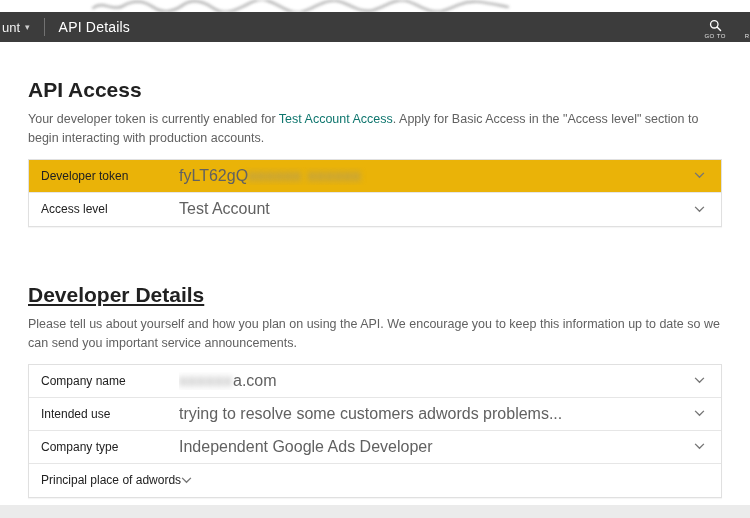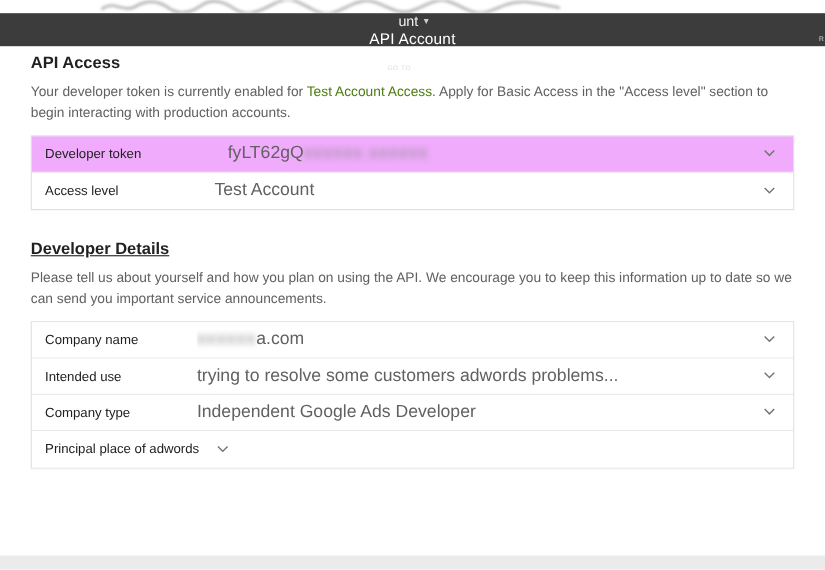--- a/index.html
+++ b/index.html
@@ -12,49 +12,49 @@
     color:#212121;
   }
 
   
   .top-strip { height:12px; background:#ffffff; position:relative; overflow:hidden; }
   .scribble { position:absolute; left:88px; top:0; opacity:.85; }
 
   
   .appbar {
     height:30px; background:#3c3c3c; color:#ffffff;
-    display:flex; align-items:center; position:relative;flex-direction:column;
+    display:flex; align-items:center; position:relative;
   }
   .account { display:flex; align-items:center; gap:5px; padding-left:2px;
     font-size:13px; color:#f1f1f1; cursor:pointer; }
   .caret { font-size:9px; color:#cfcfcf; }
   .appbar-divider { width:1px; height:18px; background:rgba(255,255,255,.28); margin:0 14px; }
   .appbar-title { font-size:14px; font-weight:400; color:#ffffff; letter-spacing:.2px; }
   .appbar-spacer { flex:1; }
   .search-block { display:flex; flex-direction:column; align-items:center; justify-content:center;
     margin-right:24px; cursor:pointer; padding-top:3px; }
   .goto-label { font-size:6px; letter-spacing:.5px; color:#e0e0e0; margin-top:1px; }
   .right-partial { position:absolute; right:1px; bottom:3px; font-size:6px; color:#e0e0e0; }
 
   
   .content { padding:0 28px; background:#ffffff; }
-  .section-heading { font-size:15px; font-weight:700; color:#212121; padding-top:7px; }
+  .section-heading { font-size:21px; font-weight:700; color:#212121; padding-top:36px; }
   .section-desc { font-size:12.5px; color:#616161; line-height:1.55; margin-top:8px; }
-  .section-desc a { color:#4d7c0f; text-decoration:none; }
+  .section-desc a { color:#0f766e; text-decoration:none; }
 
   .panel {
     margin-top:10px; border:1px solid #e0e0e0; background:#ffffff;
     box-shadow:0 1px 1px rgba(0,0,0,.04);
   }
   .row {
     display:flex; align-items:center; height:33px;
     border-bottom:1px solid #e6e6e6; background:#ffffff; cursor:pointer;
   }
-  .row:last-child { border-bottom:none;gap:16px; }
-  .row.highlight { background:#f0abfc;gap:28px; }
+  .row:last-child { border-bottom:none; }
+  .row.highlight { background:#eab308; }
   .row-label { flex:0 0 150px; padding-left:12px; font-size:12px; color:#212121; white-space:nowrap; }
   .row-value { flex:1; font-size:16px; color:#616161; white-space:nowrap; overflow:hidden; }
   .redacted { filter:blur(3px); color:#8d8d8d; letter-spacing:1px; user-select:none; }
   .chevron { flex:0 0 auto; padding-right:16px; display:flex; align-items:center; }
 
   .dd-heading { margin-top:20px;text-decoration:underline; }
 
   
   .bottom-strip { position:absolute; left:0; bottom:0; width:100%; height:13px; background:#ebebeb; }
 </style>
@@ -66,21 +66,21 @@
     <path d="M5 8 C 15 0, 25 12, 35 6 S 55 0, 65 7 S 85 12, 95 5 S 115 1, 125 8 S 145 12, 160 4 S 180 0, 195 8 S 215 12, 230 5 S 250 0, 265 7 S 285 11, 300 4 S 320 1, 335 8 S 355 11, 370 5 S 395 2, 420 7" stroke="#9e9e9e" stroke-width="2.2" fill="none" stroke-linecap="round"></path>
   </svg>
 </div>
 
 <div class="appbar">
   <div class="account">
     <span>unt</span>
     <span class="caret">▾</span>
   </div>
   <div class="appbar-divider"></div>
-  <div class="appbar-title">API Account</div>
+  <div class="appbar-title">API Details</div>
   <div class="appbar-spacer"></div>
   <div class="search-block">
     <svg width="13" height="13" viewBox="0 0 16 16">
       <circle cx="6.5" cy="6.5" r="4.6" stroke="#ffffff" stroke-width="1.6" fill="none"></circle>
       <line x1="10.2" y1="10.2" x2="14.2" y2="14.2" stroke="#ffffff" stroke-width="1.8" stroke-linecap="round"></line>
     </svg>
     <span class="goto-label">GO TO</span>
   </div>
   <span class="right-partial">R</span>
 </div>

